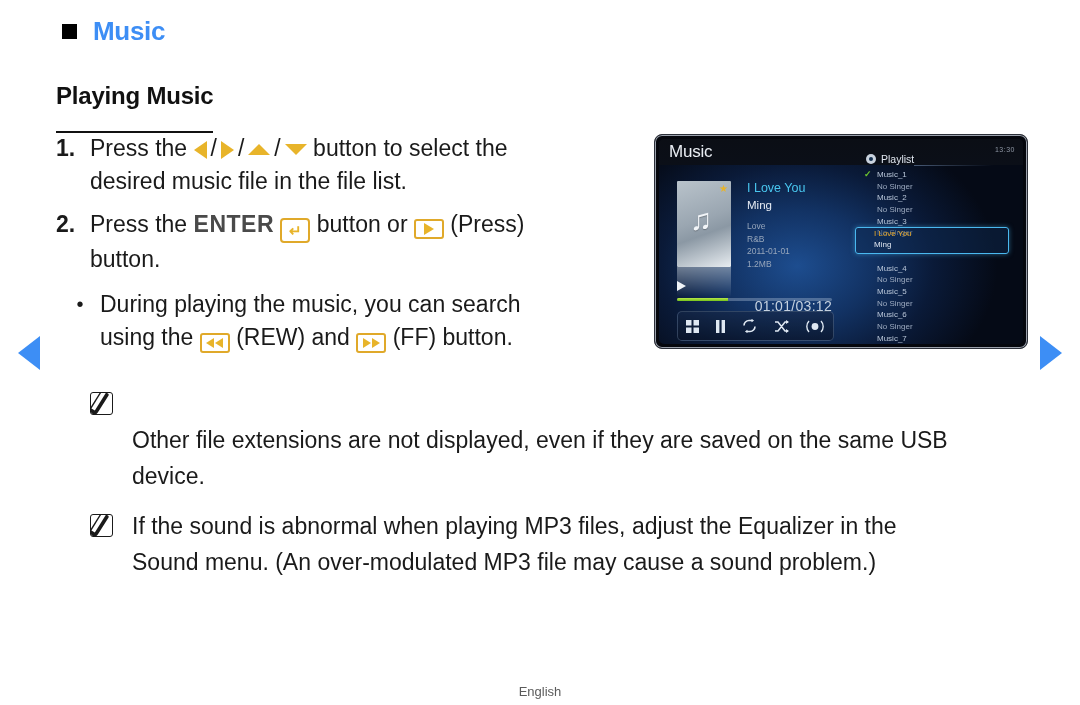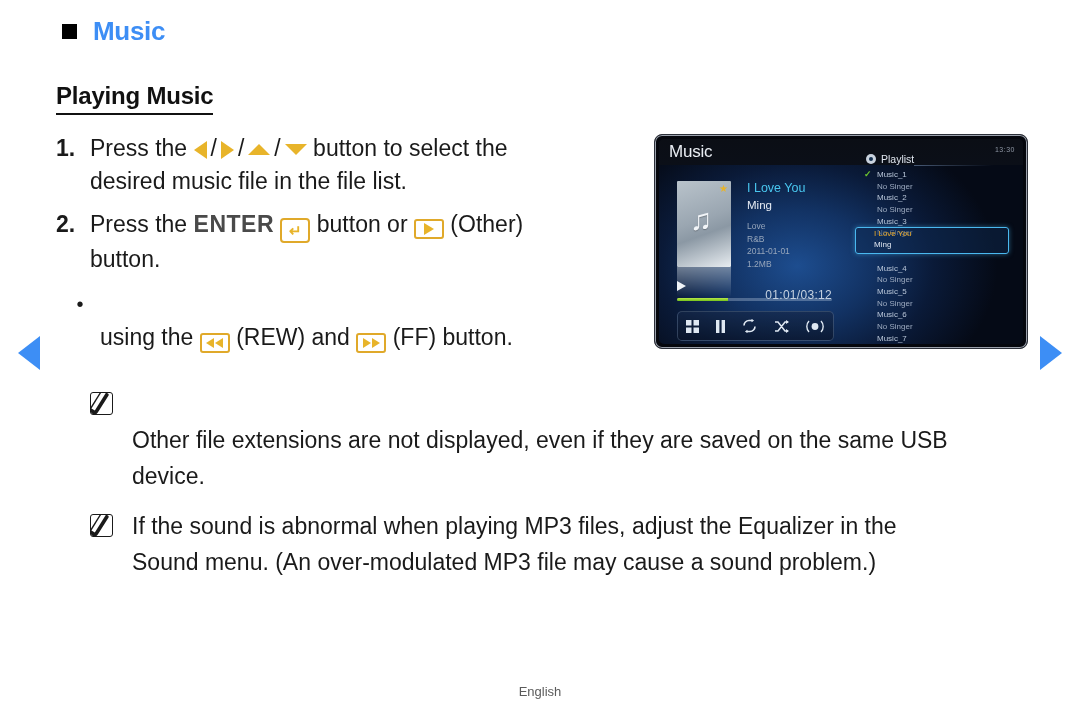--- a/index.html
+++ b/index.html
@@ -10,21 +10,21 @@
     overflow: hidden;
   }
   .page { position: relative; width: 1080px; height: 705px; background:#fff; }
 
   
   .head-row { position:absolute; left:62px; top:16px; display:flex; align-items:center; gap:16px; }
   .head-bullet { width:15px; height:15px; background:#000; display:block; }
   .head-title { color:#3d8ef5; font-size:26px; font-weight:bold; letter-spacing:-0.3px; }
 
   .sub-head { position:absolute; left:56px; top:82px; font-size:24px; font-weight:bold; color:#111;
-              border-bottom:2.5px solid #111; padding-bottom:3px; letter-spacing:-0.2px; }
+              border-bottom:2.5px solid #111; padding-bottom:21px; letter-spacing:-0.2px; }
 
   
   .body-col { position:absolute; left:56px; top:132px; width:600px; }
   .wide-col { position:absolute; left:90px; width:950px; }
 
   .step { display:flex; font-size:23px; color:#1a1a1a; line-height:33px; margin-bottom:6px; }
   .step-num { font-weight:bold; min-width:34px; flex:none; }
   .step-txt { flex:1; }
 
   .bullet-line { display:flex; font-size:23px; color:#1a1a1a; line-height:33px; }
@@ -107,21 +107,21 @@
          background:linear-gradient(180deg,rgba(190,200,210,.55),rgba(10,20,40,0)); }
 
   .meta { position:absolute; left:88px; top:42px; }
   .meta .m-title { color:#49c7ef; font-size:12.5px; margin-bottom:4px; }
   .meta .m-artist{ color:#e4eaf2; font-size:11.5px; margin-bottom:9px; }
   .meta .m-sub   { color:#97a6bb; font-size:8.5px; line-height:12.5px; }
 
   .playrow { position:absolute; left:18px; top:141px; width:155px; height:14px; }
   .play-tri { position:absolute; left:0; top:1px; width:0;height:0;
               border-top:5px solid transparent;border-bottom:5px solid transparent;border-left:9px solid #f0f4f8;}
-  .time { position:absolute; right:0; top:8px; color:#c6d2e0; font-size:12px; letter-spacing:0.3px; }
+  .time { position:absolute; right:0; top:18px; color:#c6d2e0; font-size:14px; letter-spacing:0.3px; }
   .bar { position:absolute; left:18px; top:159px; width:155px; height:3px;
          background:rgba(190,205,225,.35); border-radius:2px; overflow:hidden; }
   .bar-fill { height:100%; width:33%; background:linear-gradient(180deg,#b7e84a,#76c21a); }
 
   .ctrl { position:absolute; left:18px; top:172px; width:155px; height:28px;
           border:1px solid rgba(140,165,200,.30); border-radius:5px;
           background:linear-gradient(180deg,rgba(22,40,72,.65),rgba(10,20,40,.65));
           display:flex; align-items:center; justify-content:space-around; }
   .ctrl svg { display:block; }
 
@@ -164,29 +164,29 @@
     <div class="step" style="margin-top:10px;">
       <span class="step-num">2.</span>
       <span class="step-txt">
         <span>Press the</span>
         <span class="enter-word">ENTER</span>
         <span class="enterkey">↵</span>
         <span>button or</span>
         <span class="keybox">
             <i class="pl"></i>
           </span>
-        <span>(Other)</span><br>
+        <span>(Press)</span><br>
         <span>button.</span>
       </span>
     </div>
 
     <div class="bullet-line" style="margin-top:12px;">
       <span class="dot">•</span>
       <span style="width:520px;">
-        <br>
+        <span>During playing the music, you can search</span><br>
         <span>using the</span>
         <span class="keybox">
             <i class="rw"></i>
             <i class="rw"></i>
           </span>
         <span>(REW) and</span>
         <span class="keybox">
             <i class="ff"></i>
             <i class="ff"></i>
           </span>

